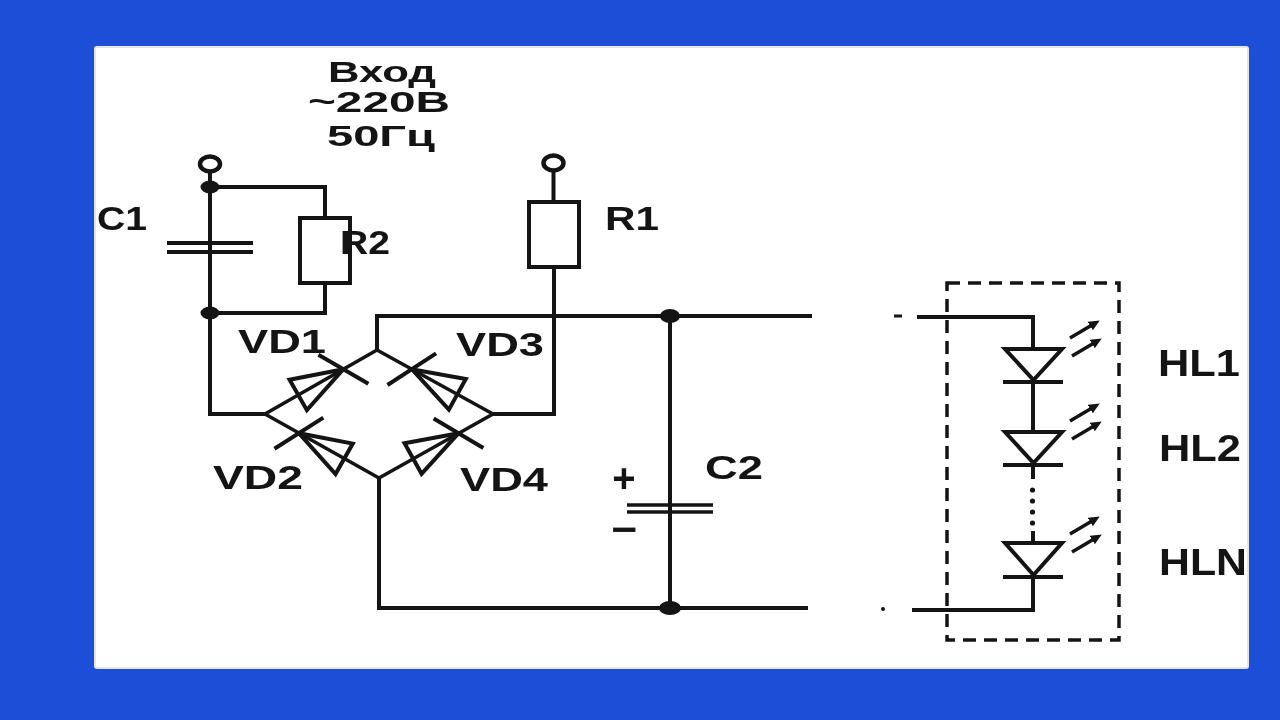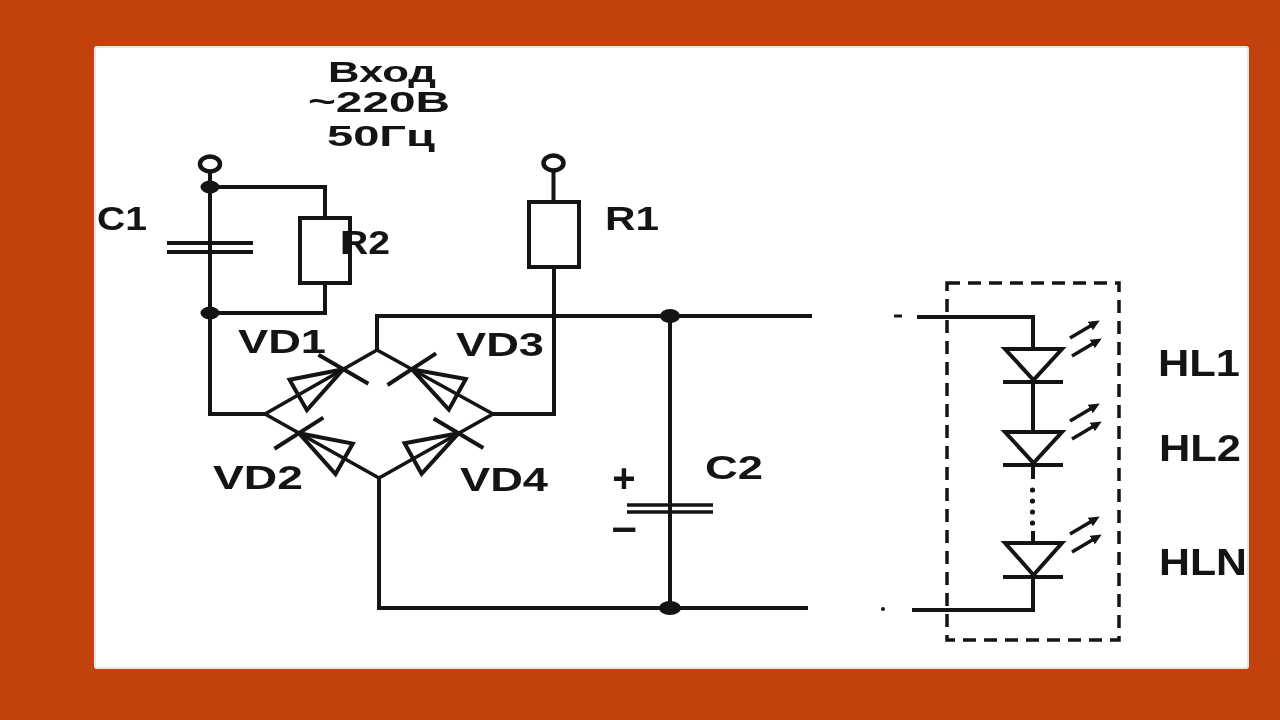--- a/index.html
+++ b/index.html
@@ -1,16 +1,16 @@
 <!DOCTYPE html>
 <html><head>
 <meta charset="utf-8">
 <style>
   html,body{margin:0;padding:0;background:#ffffff;}
-  .stage{position:relative;width:1280px;height:720px;background:#c2410c;overflow:hidden;
+  .stage{position:relative;width:1280px;height:720px;background:#1d4ed8;overflow:hidden;
          font-family:"Liberation Sans",sans-serif;}
   svg{position:absolute;left:0;top:0;}
   text{font-family:"Liberation Sans",sans-serif;font-weight:bold;fill:#141414;}
 </style>
 </head>
 <body>
 
 <div class="stage">
 <svg width="1280" height="720" viewBox="0 0 1280 720">
   <defs>

